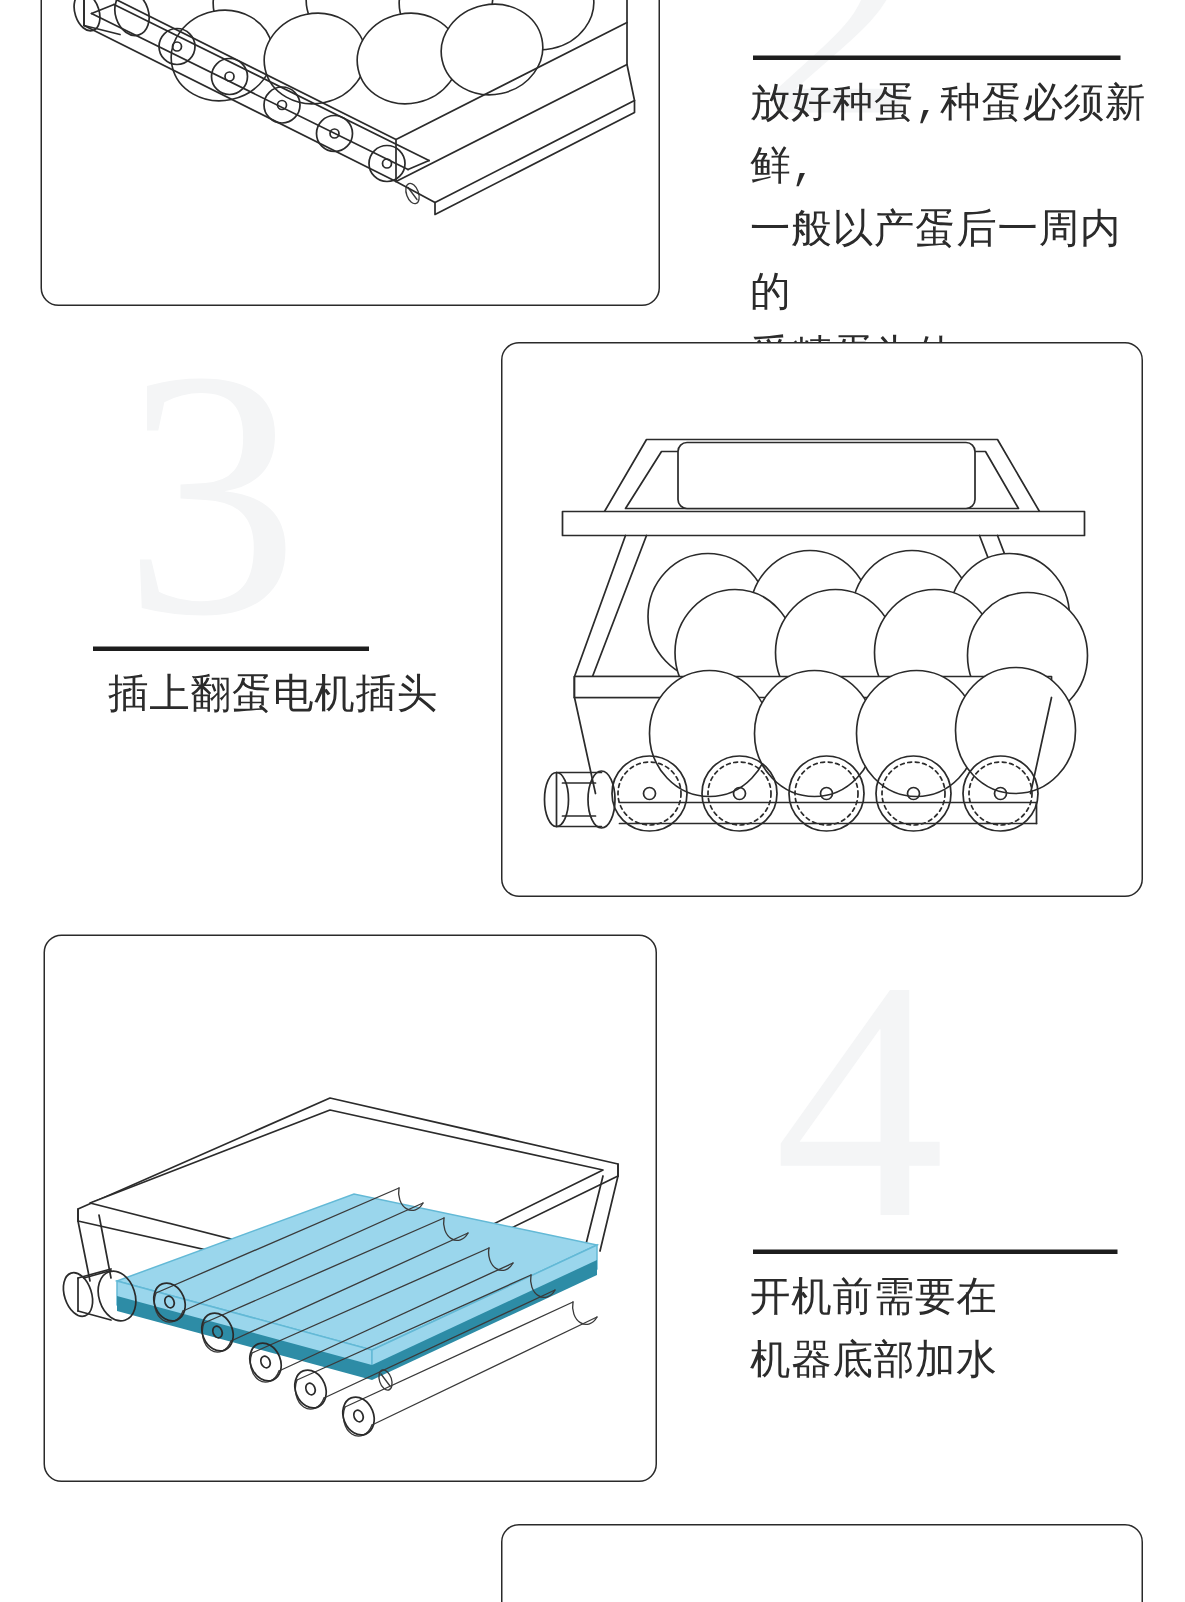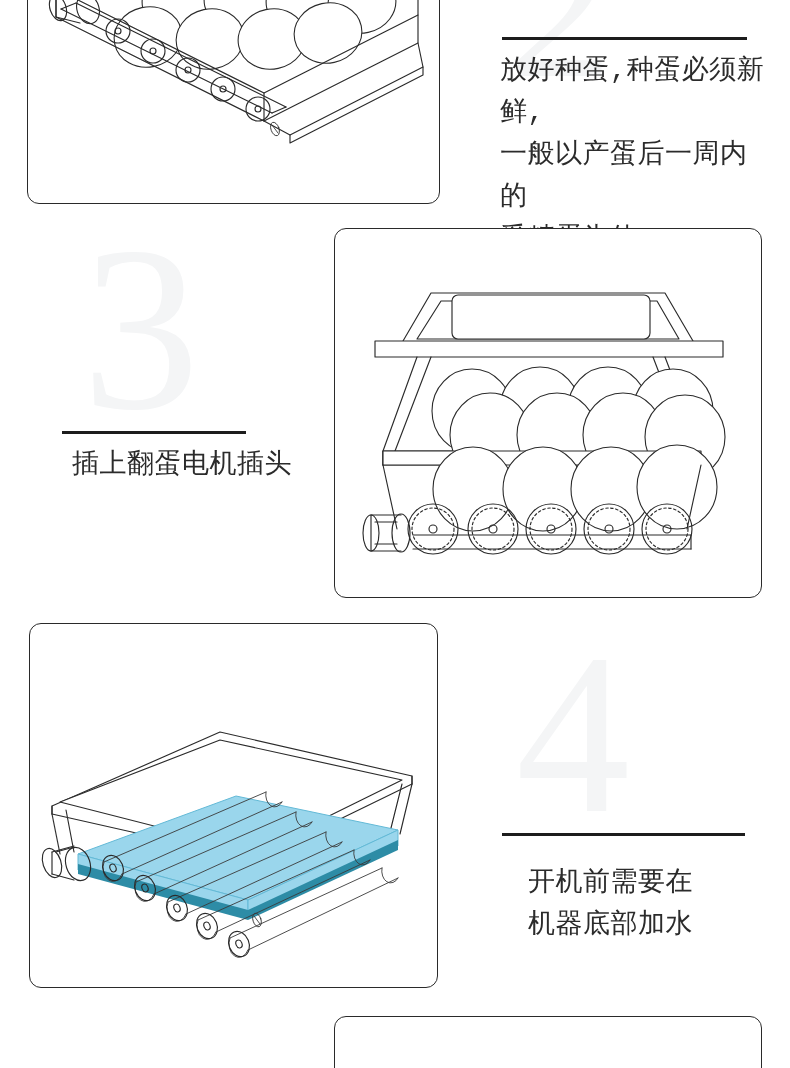--- a/index.html
+++ b/index.html
@@ -384,21 +384,21 @@
       <g class="ln-thin">
         <ellipse cx="227" cy="296" rx="4" ry="7" transform="rotate(-18 227 296)"></ellipse>
         <path d="M224 292 L230 300"></path>
       </g>
     </svg>
   </div>
 
   <div class="step-block" style="left:500px; top:628px; width:260px; height:290px;">
     <div class="step-watermark" style="left:16px; top:-8px; font-size:228px;">4</div>
     <div class="step-rule" style="left:2px; top:205px; width:243px;"></div>
-    <div class="step-caption" style="left:0px; top:234px; width:260px;margin-left:28px;">开机前需要在
+    <div class="step-caption" style="left:0px; top:218px; width:260px;">开机前需要在
 机器底部加水</div>
   </div>
 
   <div class="panel" style="left:334px; top:1016px; width:428px; height:330px;">
     <svg width="428" height="330" viewBox="0 0 428 330"></svg>
   </div>
 
 </div>
 
 </body></html>

